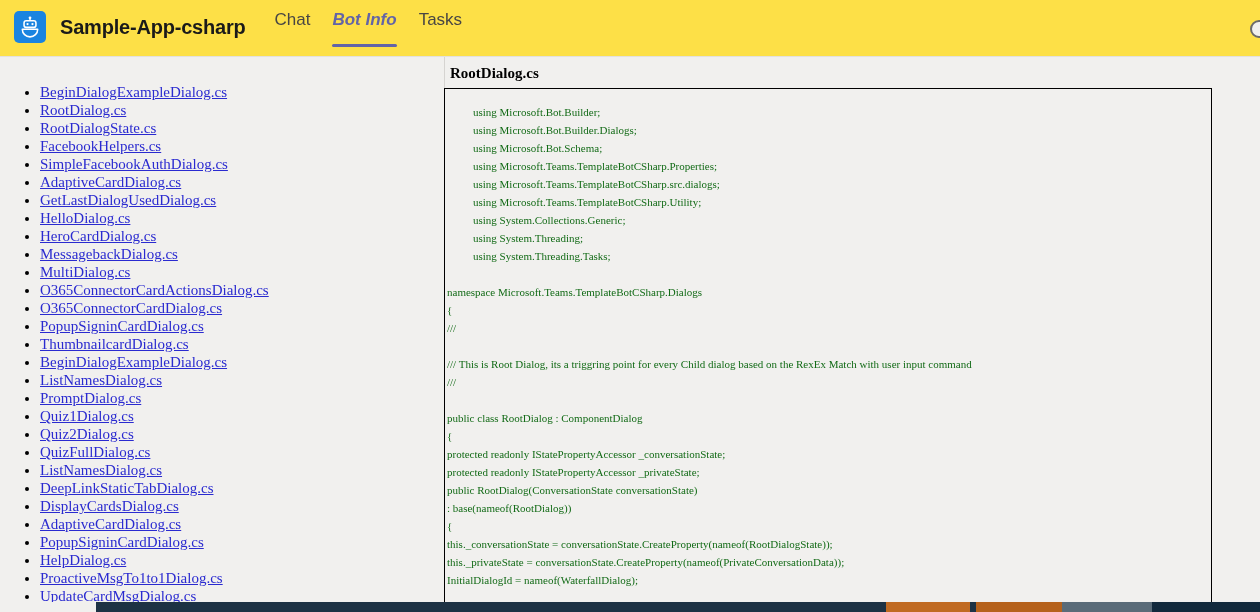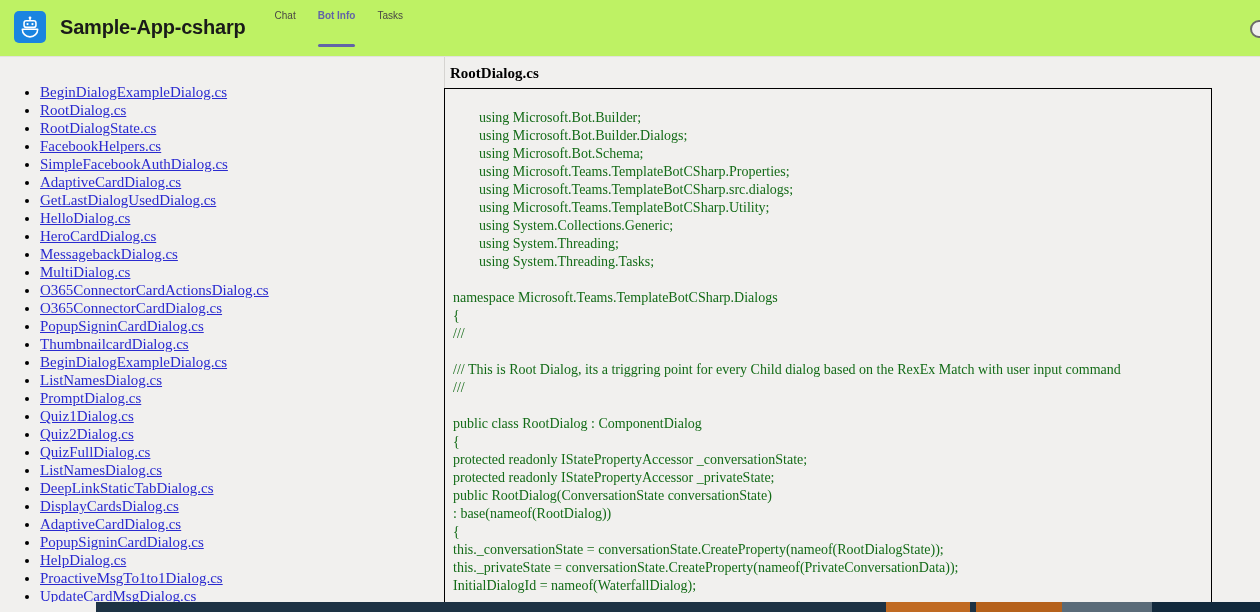--- a/index.html
+++ b/index.html
@@ -16,21 +16,21 @@
     width: 1260px;
     height: 612px;
     background: #f1f0ee;
     overflow: hidden;
   }
 
   
   .header {
     position: relative;
     height: 57px;
-    background: #bef264;
+    background: #fde047;
     border-bottom: 1px solid #e3e1de;
     display: flex;
     align-items: flex-start;
     padding-left: 14px;
   }
   .header-inner {
     display: flex;
     align-items: center;
     height: 48px;
     margin-top: 3px;
@@ -54,30 +54,31 @@
     white-space: nowrap;
   }
   .tabs {
     display: flex;
     align-items: flex-start;
     margin-left: 18px;
     height: 48px;
   }
   .tab {
     position: relative;
-    font-size: 10px;
+    font-size: 17px;
     color: #484644;
     padding: 7px 11px 0 11px;
     height: 46px;
     cursor: pointer;
     white-space: nowrap;
   }
   .tab.active {
     color: #6264a7;
     font-weight: bold;
+    font-style: italic;
   }
   .tab.active .tab-underline {
     position: absolute;
     left: 11px; right: 11px;
     bottom: 2px;
     height: 3px;
     border-radius: 2px;
     background: #6264a7;
   }
   .header-avatar {
@@ -150,24 +151,24 @@
   .code-box {
     position: relative;
     margin-left: 0;
     width: 768px;
     height: 520px;
     border: 1.6px solid #000;
     background: #f1f0ee;
     overflow: hidden;
   }
   .code-text {
-    margin: 6px;
+    margin: 0;
     padding: 14px 10px 0 28px;
     font-family: "Liberation Serif", "DejaVu Serif", serif;
-    font-size: 14px;
+    font-size: 11px;
     line-height: 18px;
     color: #136b17;
     white-space: pre-wrap;
     word-break: normal;
   }
   .code-line { display: block; min-height: 18px; }
   .code-line.blank { height: 18px; }
   .code-line.ind0 { margin-left: -26px; }
   .code-line.ind1 { margin-left: 0; }
 

